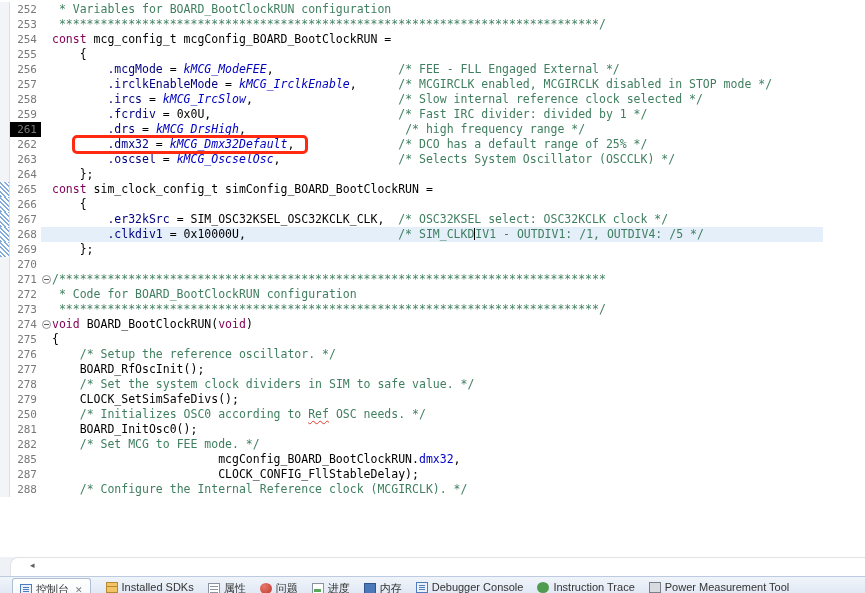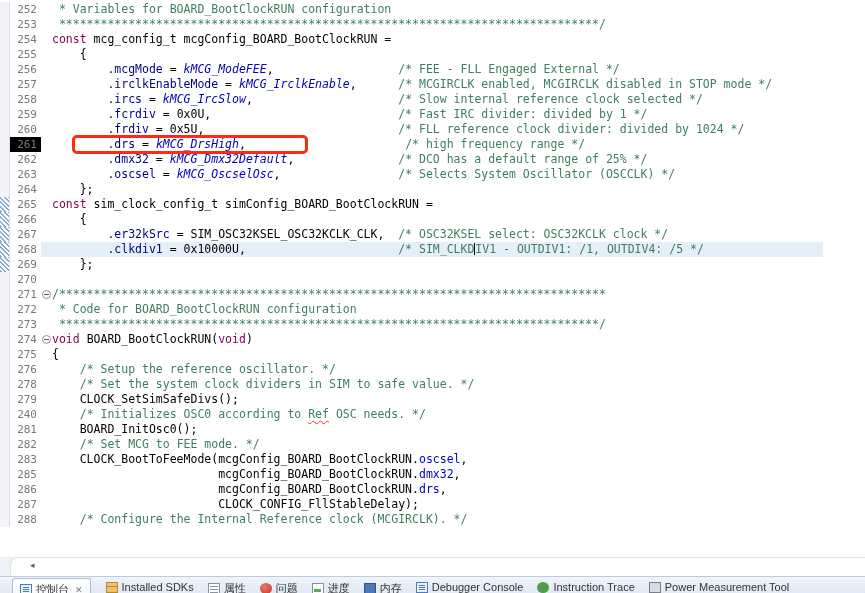--- a/index.html
+++ b/index.html
@@ -133,28 +133,20 @@
       <div class="row">
         <div class="ruler-cell"></div>
         <div class="num-cell">259</div>
         <div class="row-main">
           <div class="fold-cell"></div>
           <div class="code-cell"><span class="pln">        </span><span class="fld">.fcrdiv</span><span class="pln"> = 0x0U,                           </span><span class="cmt">/* Fast IRC divider: divided by 1 */</span></div>
         </div>
       </div>
       <div class="row">
         <div class="ruler-cell"></div>
-        <div class="num-cell">260</div>
-        <div class="row-main">
-          <div class="fold-cell"></div>
-          <div class="code-cell"><span class="pln">        </span><span class="fld">.frdiv</span><span class="pln"> = 0x5U,                            </span><span class="cmt">/* FLL reference clock divider: divided by 1024 */</span></div>
-        </div>
-      </div>
-      <div class="row">
-        <div class="ruler-cell"></div>
         <div class="num-cell hl">261</div>
         <div class="row-main">
           <div class="fold-cell"></div>
           <div class="code-cell"><span class="pln">        </span><span class="fld">.drs</span><span class="pln"> = </span><span class="enm">kMCG_DrsHigh</span><span class="pln">,                      </span><span class="cmt"> /* high frequency range */</span></div>
         </div>
       </div>
       <div class="row">
         <div class="ruler-cell"></div>
         <div class="num-cell">262</div>
         <div class="row-main">
@@ -273,37 +265,45 @@
       <div class="row">
         <div class="ruler-cell"></div>
         <div class="num-cell">276</div>
         <div class="row-main">
           <div class="fold-cell"></div>
           <div class="code-cell"><span class="pln">    </span><span class="cmt">/* Setup the reference oscillator. */</span></div>
         </div>
       </div>
       <div class="row">
         <div class="ruler-cell"></div>
+        <div class="num-cell">277</div>
+        <div class="row-main">
+          <div class="fold-cell"></div>
+          <div class="code-cell"><span class="pln">    BOARD_RfOscInit();</span></div>
+        </div>
+      </div>
+      <div class="row">
+        <div class="ruler-cell"></div>
         <div class="num-cell">278</div>
         <div class="row-main">
           <div class="fold-cell"></div>
           <div class="code-cell"><span class="pln">    </span><span class="cmt">/* Set the system clock dividers in SIM to safe value. */</span></div>
         </div>
       </div>
       <div class="row">
         <div class="ruler-cell"></div>
         <div class="num-cell">279</div>
         <div class="row-main">
           <div class="fold-cell"></div>
           <div class="code-cell"><span class="pln">    CLOCK_SetSimSafeDivs();</span></div>
         </div>
       </div>
       <div class="row">
         <div class="ruler-cell"></div>
-        <div class="num-cell">240</div>
+        <div class="num-cell">250</div>
         <div class="row-main">
           <div class="fold-cell"></div>
           <div class="code-cell"><span class="pln">    </span><span class="cmt">/* Initializes OSC0 according to </span><span class="cmt-err">Ref</span><span class="cmt"> OSC needs. */</span></div>
         </div>
       </div>
       <div class="row">
         <div class="ruler-cell"></div>
         <div class="num-cell">281</div>
         <div class="row-main">
           <div class="fold-cell"></div>
@@ -313,40 +313,24 @@
       <div class="row">
         <div class="ruler-cell"></div>
         <div class="num-cell">282</div>
         <div class="row-main">
           <div class="fold-cell"></div>
           <div class="code-cell"><span class="pln">    </span><span class="cmt">/* Set MCG to FEE mode. */</span></div>
         </div>
       </div>
       <div class="row">
         <div class="ruler-cell"></div>
-        <div class="num-cell">283</div>
-        <div class="row-main">
-          <div class="fold-cell"></div>
-          <div class="code-cell"><span class="pln">    CLOCK_BootToFeeMode(mcgConfig_BOARD_BootClockRUN.</span><span class="mem">oscsel</span><span class="pln">,</span></div>
-        </div>
-      </div>
-      <div class="row">
-        <div class="ruler-cell"></div>
         <div class="num-cell">285</div>
         <div class="row-main">
           <div class="fold-cell"></div>
           <div class="code-cell"><span class="pln">                        mcgConfig_BOARD_BootClockRUN.</span><span class="mem">dmx32</span><span class="pln">,</span></div>
-        </div>
-      </div>
-      <div class="row">
-        <div class="ruler-cell"></div>
-        <div class="num-cell">286</div>
-        <div class="row-main">
-          <div class="fold-cell"></div>
-          <div class="code-cell"><span class="pln">                        mcgConfig_BOARD_BootClockRUN.</span><span class="mem">drs</span><span class="pln">,</span></div>
         </div>
       </div>
       <div class="row">
         <div class="ruler-cell"></div>
         <div class="num-cell">287</div>
         <div class="row-main">
           <div class="fold-cell"></div>
           <div class="code-cell"><span class="pln">                        CLOCK_CONFIG_FllStableDelay);</span></div>
         </div>
       </div>

